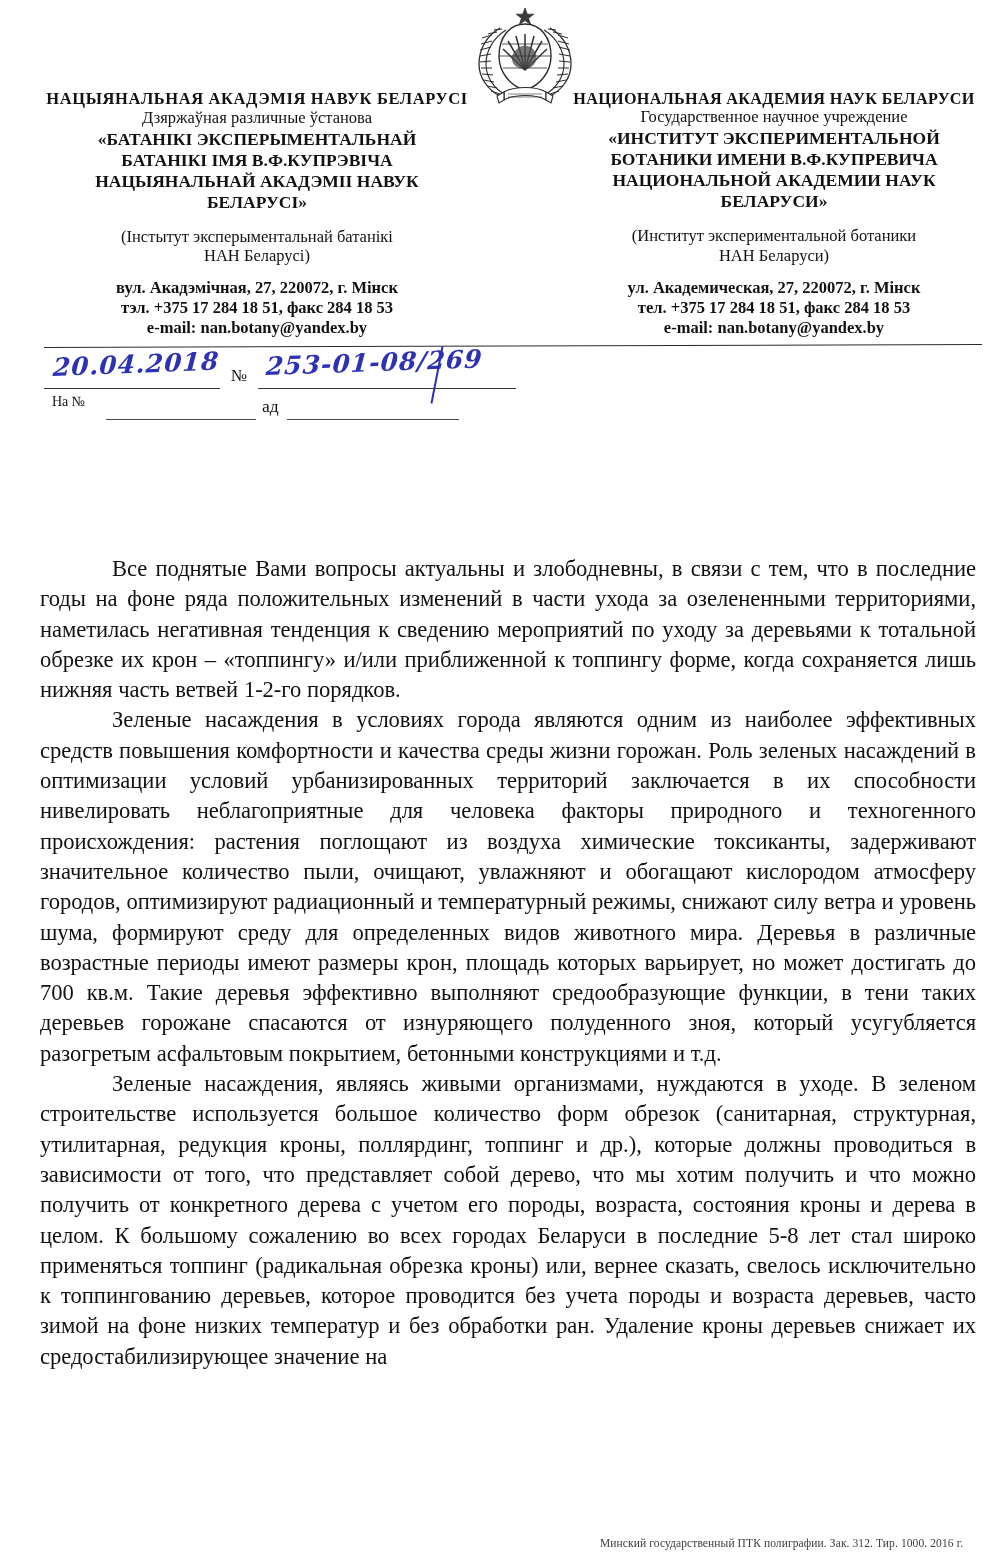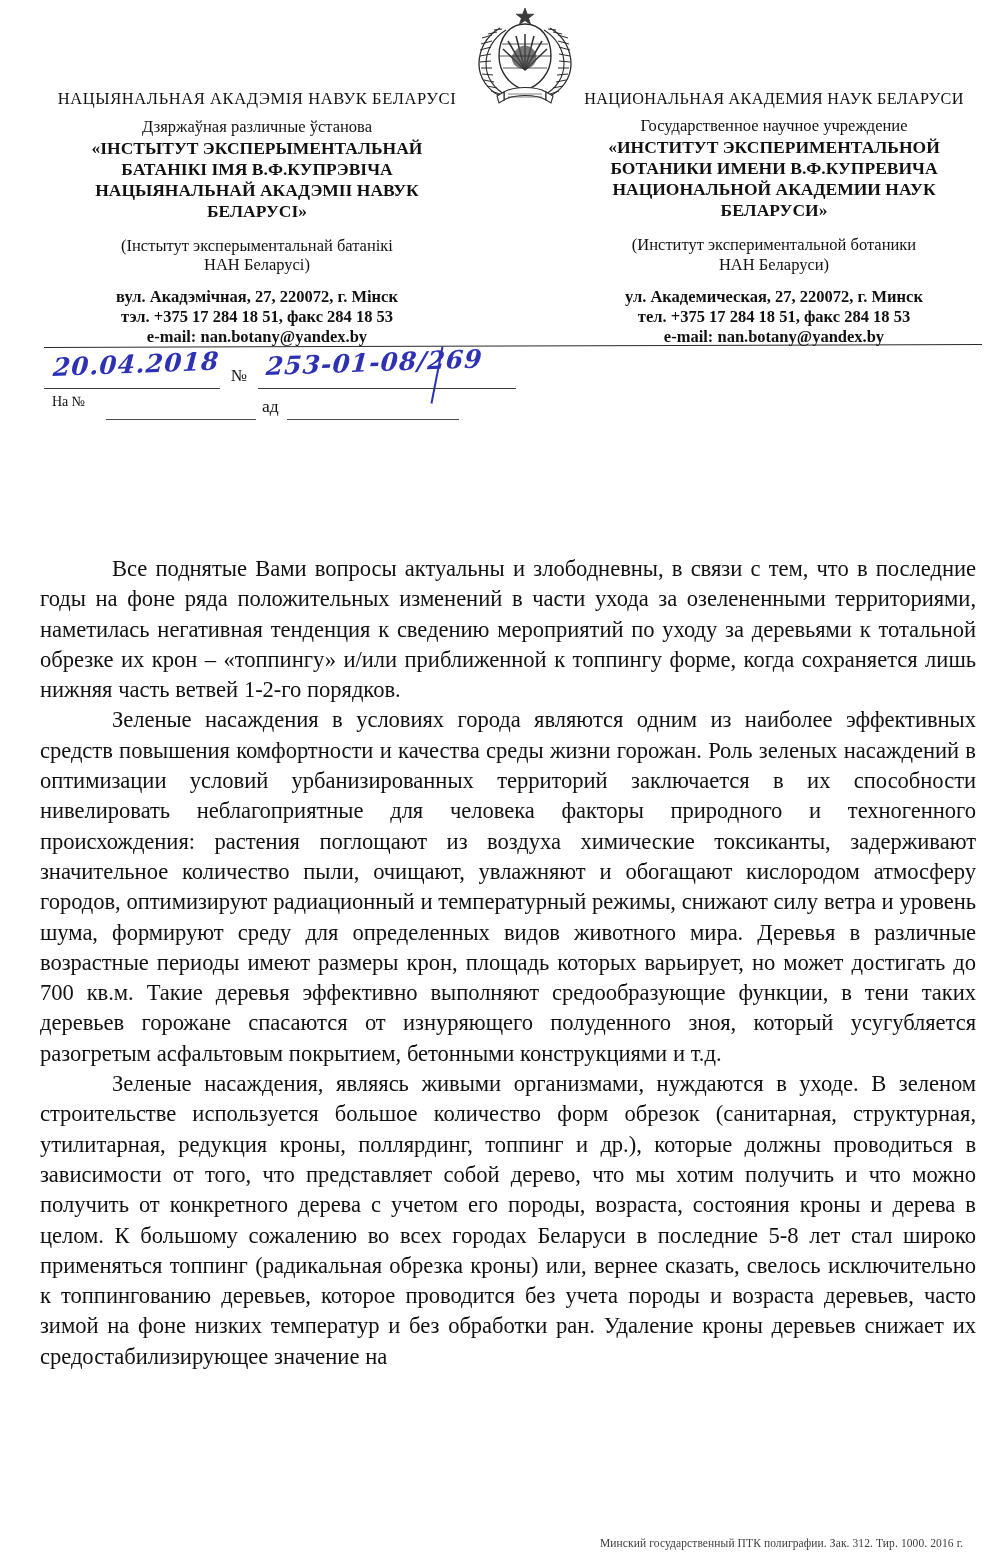--- a/index.html
+++ b/index.html
@@ -39,23 +39,22 @@
     position: absolute;
     top: 90px;
     text-align: center;
     line-height: 1.14;
   }
   #hdr-left  { left: 42px;  width: 430px; }
   #hdr-right { left: 566px; width: 416px; }
 
   .academy-line {
     font-size: 16.5px;
-    font-weight: normal;
+    font-weight: bold;
     letter-spacing: 0.6px;
-    margin-bottom: 9px;
     white-space: nowrap;
   }
   #hdr-right .academy-line { font-size: 16.2px; letter-spacing: 0.3px; }
 
   .org-sub {
     font-size: 16.5px;
     font-weight: normal;
     margin-bottom: 1px;
   }
   .org-name {
@@ -273,21 +272,21 @@
         <path d="M38,88 L31,92 L33,99 L38,96 Z" fill="#ffffff" stroke-width="1.1"></path>
         <path d="M80,88 L87,92 L85,99 L80,96 Z" fill="#ffffff" stroke-width="1.1"></path>
       </g>
     </svg>
   </div>
 
   <div class="hdr-col" id="hdr-left">
     <div class="academy-line">НАЦЫЯНАЛЬНАЯ АКАДЭМІЯ НАВУК БЕЛАРУСІ</div>
     <div class="org-sub">Дзяржаўная различные ўстанова</div>
     <div class="org-name">
-      <div>«ІНСТЫТУТ ЭКСПЕРЫМЕНТАЛЬНАЙ</div>
+      <div>«БАТАНІКІ ЭКСПЕРЫМЕНТАЛЬНАЙ</div>
       <div>БАТАНІКІ ІМЯ В.Ф.КУПРЭВІЧА</div>
       <div>НАЦЫЯНАЛЬНАЙ АКАДЭМІІ НАВУК</div>
       <div>БЕЛАРУСІ»</div>
     </div>
     <div class="org-alt">
       <div>(Інстытут эксперыментальнай батанікі</div>
       <div>НАН Беларусі)</div>
     </div>
     <div class="addr">
       <div>вул. Акадэмічная, 27, 220072, г. Мінск</div>
@@ -303,21 +302,21 @@
       <div>«ИНСТИТУТ ЭКСПЕРИМЕНТАЛЬНОЙ</div>
       <div>БОТАНИКИ ИМЕНИ В.Ф.КУПРЕВИЧА</div>
       <div>НАЦИОНАЛЬНОЙ АКАДЕМИИ НАУК</div>
       <div>БЕЛАРУСИ»</div>
     </div>
     <div class="org-alt">
       <div>(Институт экспериментальной ботаники</div>
       <div>НАН Беларуси)</div>
     </div>
     <div class="addr">
-      <div>ул. Академическая, 27, 220072, г. Минск</div>
+      <div>ул. Академическая, 27, 220072, г. Мінск</div>
       <div>тел. +375 17 284 18 51, факс 284 18 53</div>
       <div>e-mail: nan.botany@yandex.by</div>
     </div>
   </div>
 </div>
 
 <div id="header-rule"></div>
 
 <div id="ref-block">
 

